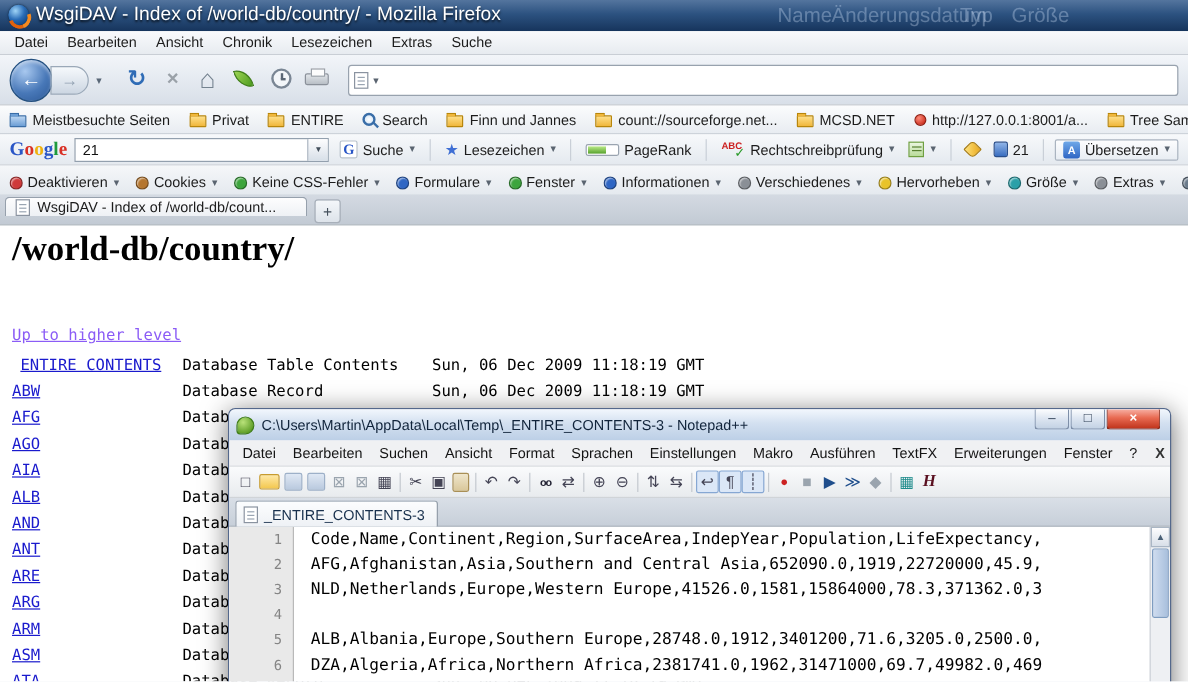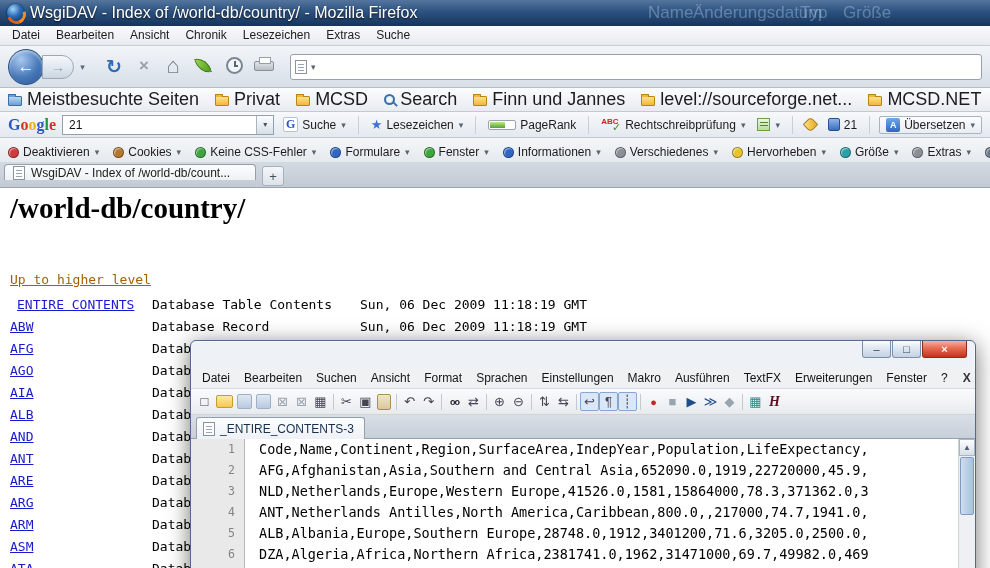--- a/index.html
+++ b/index.html
@@ -32,21 +32,21 @@
   .print-ic{left:254px;top:15px;width:20px;height:10px;background:linear-gradient(#e2e6ea,#b9bfc6);border:1px solid #8a9099;border-radius:2px;position:absolute}
   .print-ic::before{content:"";position:absolute;left:4px;top:-5px;width:10px;height:5px;background:#fdfdfd;border:1px solid #9aa0a8}
   .urlbar{left:290px;top:8px;width:692px;height:26px;background:#fff;border:1px solid #98a2ae;border-radius:3px;display:flex;align-items:center;padding:0 4px}
   .page-ic{width:12px;height:14px;background:#fff;border:1px solid #8a93a0;position:relative;flex:0 0 auto}
   .page-ic::before{content:"";position:absolute;left:2px;top:3px;width:6px;height:1px;background:#9aa5b2;box-shadow:0 3px 0 #9aa5b2,0 6px 0 #9aa5b2}
   .url-text{font-size:13px;color:#111;margin-left:7px;flex:1 1 auto;white-space:nowrap;overflow:hidden}
   .url-drop{flex:0 0 auto;font-size:9px;color:#5a6470;padding:0 4px}
 
   .ff-bookmarks{left:0;top:88px;width:990px;height:24px;background:linear-gradient(#fbfcfd,#e8ecf1);border-bottom:1px solid #c3c9d1;display:flex;align-items:center;padding:0 8px;gap:16px;overflow:hidden}
   .bm{display:inline-flex;align-items:center;gap:5px;white-space:nowrap}
-  .bm-label{font-size:18px;color:#1c1c1c}
+  .bm-label{font-size:12px;color:#1c1c1c}
   .folder-ic{width:14px;height:10px;background:linear-gradient(#ffe08a,#f0b73c);border:1px solid #b8860b;border-radius:1px;position:relative;margin-top:2px}
   .folder-ic::before{content:"";position:absolute;left:-1px;top:-3px;width:6px;height:2px;background:#f0b73c;border:1px solid #b8860b;border-bottom:none;border-radius:1px 1px 0 0}
   .folder-blue{background:linear-gradient(#bcd6f2,#6d9fd6);border-color:#3a6ea8}
   .folder-blue::before{background:#6d9fd6;border-color:#3a6ea8}
   .search-ic{width:11px;height:11px;border:2px solid #3a6ea8;border-radius:50%;background:radial-gradient(#fff,#cfe2f5);position:relative}
   .search-ic::after{content:"";position:absolute;width:6px;height:2px;background:#3a6ea8;transform:rotate(45deg);right:-5px;bottom:-2px}
   .dot-ic{width:10px;height:10px;border-radius:50%;background:radial-gradient(circle at 35% 30%,#ff8a7a,#d23b2a 70%);border:1px solid #8f1d10}
 
   .ff-google{left:0;top:112px;width:990px;height:26px;background:linear-gradient(#f7f9fb,#e4e9ef);border-bottom:1px solid #c3c9d1;display:flex;align-items:center;padding:0 8px;gap:6px;overflow:hidden}
   .glogo{font-family:"Liberation Serif","DejaVu Serif",serif;font-weight:bold;font-size:16px;letter-spacing:0;white-space:nowrap}
@@ -76,21 +76,21 @@
   .wd-dot{width:11px;height:11px;border-radius:50%;border:1px solid rgba(0,0,0,.35);box-shadow:inset 1px 1px 1px rgba(255,255,255,.5)}
   .wd-sep{width:1px;height:16px;background:#c9ced5;margin:0 1px}
 
   .ff-tabbar{left:0;top:162px;width:990px;height:26px;background:linear-gradient(#d4dae2,#c2cad4);border-bottom:1px solid #9aa4ae}
   .tab-active{left:4px;top:2px;height:16px;width:252px;background:linear-gradient(#fdfdfe,#eef1f5);border:1px solid #96a0ac;border-bottom:none;border-radius:4px 4px 0 0;display:flex;align-items:center;gap:6px;padding:0 8px;position:absolute}
   .tab-label{font-size:12px;color:#1c1c1c;white-space:nowrap;overflow:hidden}
   .newtab-btn{left:262px;top:4px;width:22px;height:20px;border:1px solid #a8b0ba;border-radius:3px;background:linear-gradient(#f4f7fa,#dde3ea);display:flex;align-items:center;justify-content:center;font-size:13px;color:#44505c;position:absolute}
 
   .ff-content{left:0;top:188px;width:990px;height:380px;background:#fff;overflow:hidden}
   .dav-h1{left:10px;top:4px;font-family:"Liberation Serif","DejaVu Serif",serif;font-weight:bold;font-size:29px;color:#000}
-  .up-link{left:10px;top:84px;font-family:"DejaVu Sans Mono","Liberation Mono",monospace;font-size:13px;color:#a16207;text-decoration:underline;cursor:pointer}
+  .up-link{left:10px;top:84px;font-family:"DejaVu Sans Mono","Liberation Mono",monospace;font-size:13px;color:#8b5cf6;text-decoration:underline;cursor:pointer}
   .dav-list{left:10px;top:106px;width:760px}
   .dav-row{height:22px;line-height:22px;font-family:"DejaVu Sans Mono","Liberation Mono",monospace;font-size:13px;white-space:pre}
   .dav-name{display:inline-block;width:142px;color:#1a1acd;text-decoration:underline;cursor:pointer}
   .dav-name.pad{padding-left:7px}
   .dav-type{display:inline-block;width:208px;color:#000}
   .dav-date{color:#000}
 
   
   #npp{position:absolute;left:190px;top:340px;width:786px;height:420px;border:1px solid #54688c;border-radius:6px 6px 0 0;background:#eef1f5;box-shadow:0 4px 22px rgba(0,0,0,.55),inset 0 0 0 1px rgba(255,255,255,.6);overflow:hidden}
   .npp-title{position:absolute;left:0;right:0;top:0;height:26px;background:linear-gradient(180deg,#f2f7fd,#d3e0f0 45%,#bccfe6);display:flex;align-items:center;padding:0 6px}
@@ -184,33 +184,33 @@
       <span class="bm">
           <span class="folder-ic folder-blue"></span>
           <span class="bm-label">Meistbesuchte Seiten</span>
         </span>
       <span class="bm">
           <span class="folder-ic"></span>
           <span class="bm-label">Privat</span>
         </span>
       <span class="bm">
           <span class="folder-ic"></span>
-          <span class="bm-label">MCSD</span>
+          <span class="bm-label">ENTIRE</span>
         </span>
       <span class="bm">
           <span class="search-ic"></span>
           <span class="bm-label">Search</span>
         </span>
       <span class="bm">
           <span class="folder-ic"></span>
           <span class="bm-label">Finn und Jannes</span>
         </span>
       <span class="bm">
           <span class="folder-ic"></span>
-          <span class="bm-label">level://sourceforge.net...</span>
+          <span class="bm-label">count://sourceforge.net...</span>
         </span>
       <span class="bm">
           <span class="folder-ic"></span>
           <span class="bm-label">MCSD.NET</span>
         </span>
       <span class="bm">
           <span class="dot-ic"></span>
           <span class="bm-label">http://127.0.0.1:8001/a...</span>
         </span>
       <span class="bm">
@@ -359,20 +359,24 @@
         <div class="dav-row"><span class="dav-name">ARE</span><span class="dav-type">Database Record</span><span class="dav-date">Sun, 06 Dec 2009 11:18:19 GMT</span></div>
         <div class="dav-row"><span class="dav-name">ARG</span><span class="dav-type">Database Record</span><span class="dav-date">Sun, 06 Dec 2009 11:18:19 GMT</span></div>
         <div class="dav-row"><span class="dav-name">ARM</span><span class="dav-type">Database Record</span><span class="dav-date">Sun, 06 Dec 2009 11:18:19 GMT</span></div>
         <div class="dav-row"><span class="dav-name">ASM</span><span class="dav-type">Database Record</span><span class="dav-date">Sun, 06 Dec 2009 11:18:19 GMT</span></div>
         <div class="dav-row"><span class="dav-name">ATA</span><span class="dav-type">Database Record</span><span class="dav-date">Sun, 06 Dec 2009 11:18:19 GMT</span></div>
       </div>
     </div>
   </div>
 
   <div id="npp">
+    <div class="npp-title">
+      <span class="npp-logo"></span>
+      <span class="npp-title-text">C:\Users\Martin\AppData\Local\Temp\_ENTIRE_CONTENTS-3 - Notepad++</span>
+    </div>
     <span class="cap-btns">
       <span class="cap">–</span>
       <span class="cap">□</span>
       <span class="cap close">×</span>
     </span>
 
     <div class="npp-menu">
       <span class="npp-menu-item">Datei</span>
       <span class="npp-menu-item">Bearbeiten</span>
       <span class="npp-menu-item">Suchen</span>
@@ -444,21 +448,20 @@
       <div class="nl">
           <span class="ln">2</span>
           <span class="lc">AFG,Afghanistan,Asia,Southern and Central Asia,652090.0,1919,22720000,45.9,</span>
         </div>
       <div class="nl">
           <span class="ln">3</span>
           <span class="lc">NLD,Netherlands,Europe,Western Europe,41526.0,1581,15864000,78.3,371362.0,3</span>
         </div>
       <div class="nl">
           <span class="ln">4</span>
-          <span class="lc">ANT,Netherlands Antilles,North America,Caribbean,800.0,,217000,74.7,1941.0,</span>
         </div>
       <div class="nl">
           <span class="ln">5</span>
           <span class="lc">ALB,Albania,Europe,Southern Europe,28748.0,1912,3401200,71.6,3205.0,2500.0,</span>
         </div>
       <div class="nl">
           <span class="ln">6</span>
           <span class="lc">DZA,Algeria,Africa,Northern Africa,2381741.0,1962,31471000,69.7,49982.0,469</span>
         </div>
       <div class="npp-scroll">

